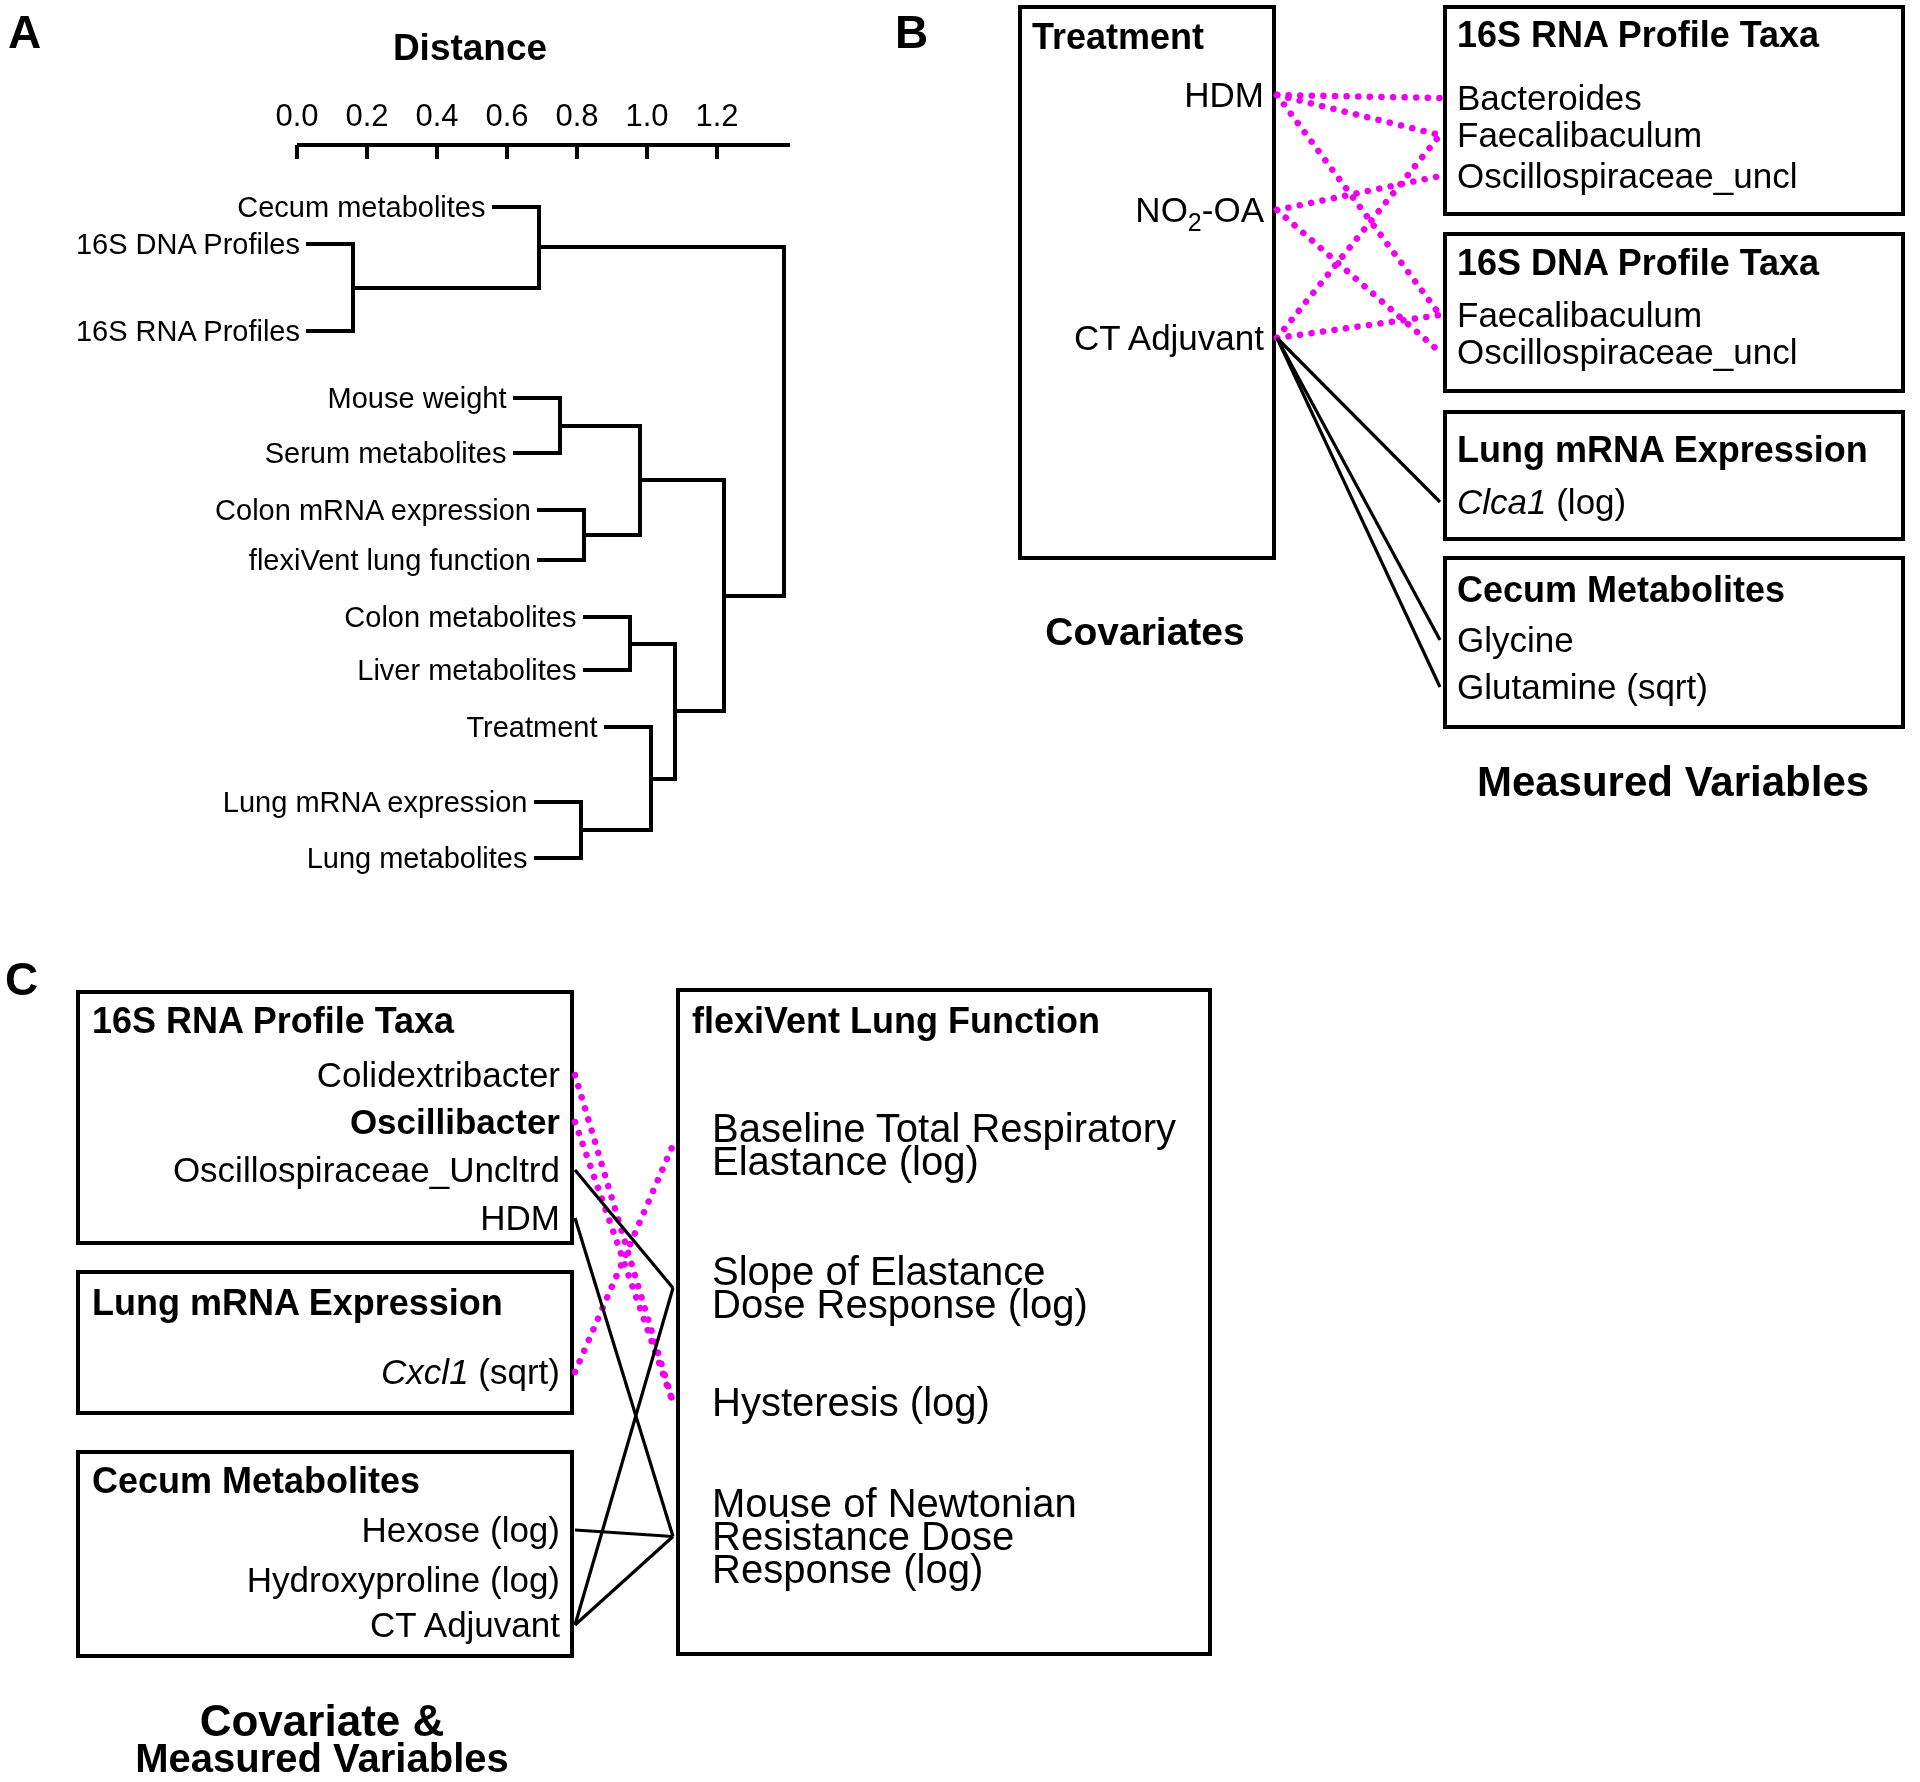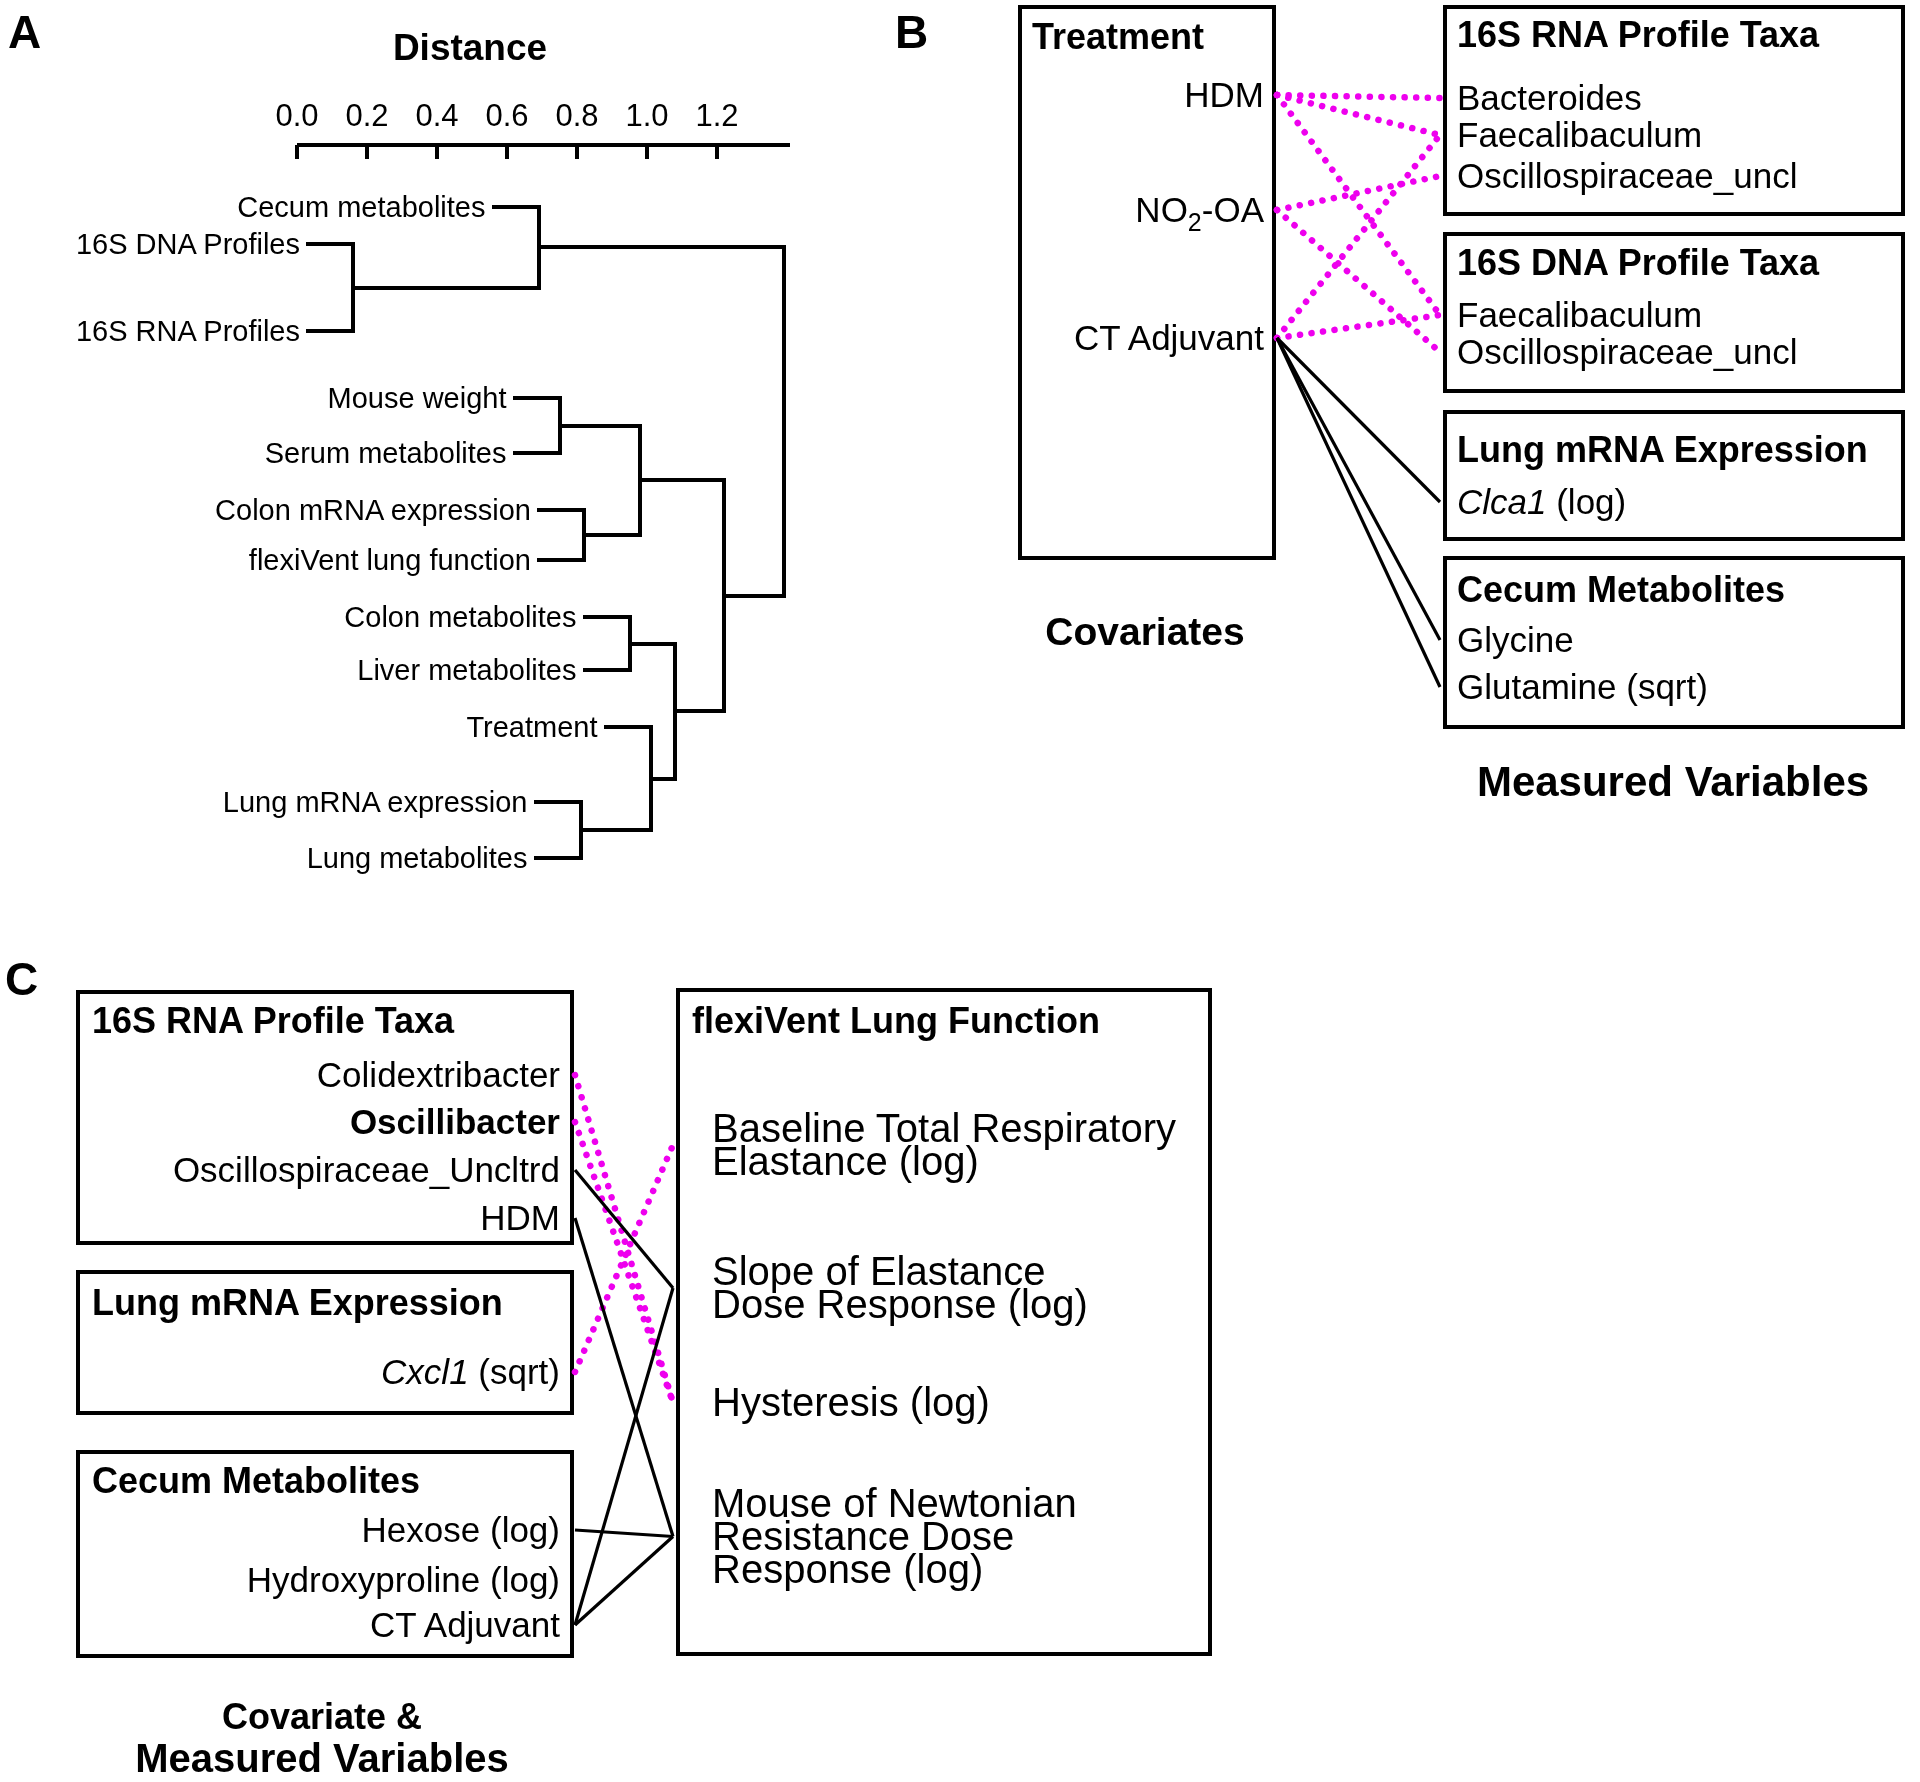--- a/index.html
+++ b/index.html
@@ -139,21 +139,21 @@
   <div class="box" id="c-lung-box" style="left:76px;top:1270px;width:498px;height:145px;"></div>
   <div class="boxtitle" style="left:92px;top:1284px;">Lung mRNA Expression</div>
   <div class="item rt" style="left:96px;top:1354px;width:464px;"><i>Cxcl1</i><span> (sqrt)</span></div>
 
   <div class="box" id="c-cecum-box" style="left:76px;top:1450px;width:498px;height:208px;"></div>
   <div class="boxtitle" style="left:92px;top:1462px;">Cecum Metabolites</div>
   <div class="item rt" style="left:96px;top:1512px;width:464px;">Hexose (log)</div>
   <div class="item rt" style="left:96px;top:1562px;width:464px;">Hydroxyproline (log)</div>
   <div class="item rt" style="left:96px;top:1607px;width:464px;">CT Adjuvant</div>
 
-  <div class="biglabel" style="left:72px;top:1696px;width:500px;font-size:36px;text-align:center;">Covariate &amp;</div>
+  <div class="biglabel" style="left:72px;top:1696px;width:500px;font-size:44px;text-align:center;">Covariate &amp;</div>
   <div class="biglabel" style="left:72px;top:1736px;width:500px;font-size:40px;">Measured Variables</div>
 
   <div class="box" id="c-flex-box" style="left:676px;top:988px;width:536px;height:668px;"></div>
   <div class="boxtitle" style="left:692px;top:1002px;">flexiVent Lung Function</div>
 
   <div class="mline" style="left:712px;top:1112px;">
     <div>Baseline Total Respiratory</div>
     <div>Elastance (log)</div>
   </div>
 

